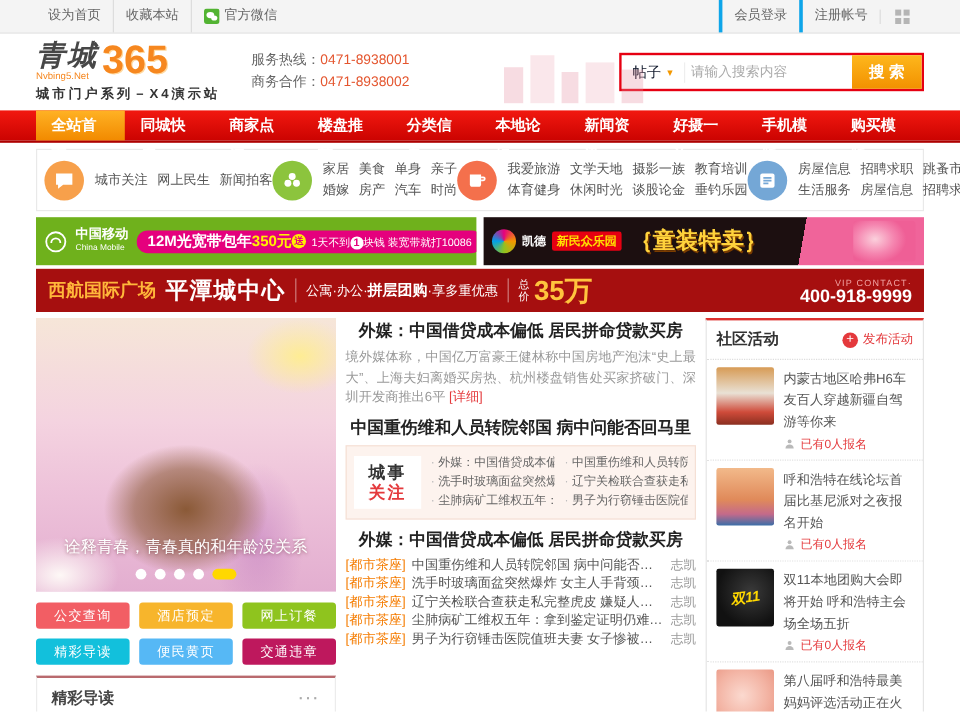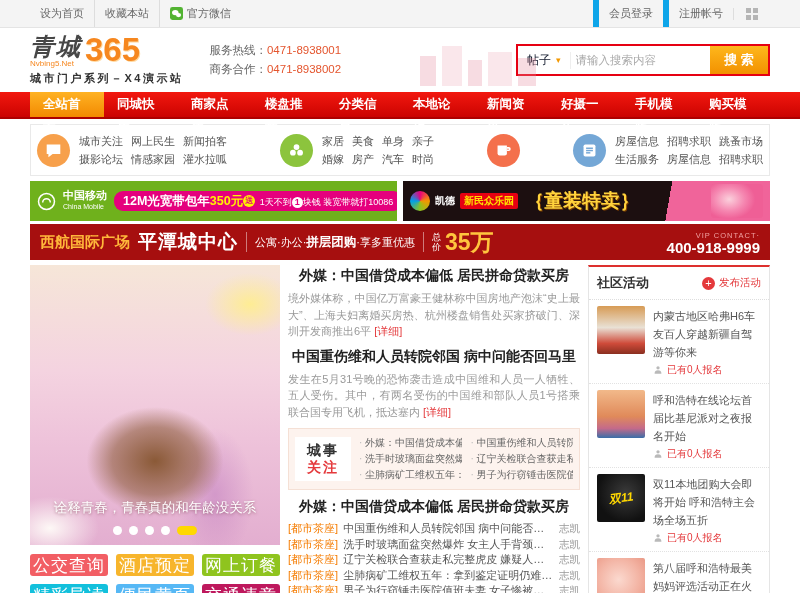--- a/index.html
+++ b/index.html
@@ -6,21 +6,21 @@
   body{width:800px;height:593px;overflow:hidden;background:#fff;
        font-family:"Liberation Sans","DejaVu Sans",sans-serif;-webkit-font-smoothing:antialiased}
   a{text-decoration:none;cursor:pointer}
   .wrap{width:740px;margin:0 auto}
   
   .topbar{height:27px;line-height:27px;background:#f4f4f4;border-bottom:1px solid #e4e4e4;font-size:11px;color:#666}
   .tb-in{display:flex;align-items:center}
   .tb-link{color:#666;padding:0 10px;display:flex;align-items:center;gap:4px}
   .tb-link.sep{border-right:1px solid #ddd}
   .tb-right{margin-left:auto;display:flex;align-items:center}
-  .tb-right .tb-link{border-left:6px solid #0ea5e9}
+  .tb-right .tb-link{border-left:3px solid #0ea5e9}
   .appgrid{display:inline-grid;grid-template-columns:5px 5px;gap:2px;padding:0 12px;border-left:1px solid #ddd}
   .appgrid i{width:5px;height:5px;background:#b5b5b5}
   .icon14 svg{width:13px;height:13px;display:block}
   
   .header{height:64px;display:flex;align-items:center;position:relative}
   .logo{display:flex;flex-direction:column;flex:none}
   .logo-top{display:flex;align-items:flex-start}
   .logo-cn{font-size:24px;font-weight:bold;font-style:italic;color:#474747;letter-spacing:2px;line-height:24px}
   .logo-domain{font-size:8px;color:#f6871f;line-height:9px}
   .logo-num{font-size:33px;font-weight:bold;color:#f6871f;line-height:30px;margin-left:3px;text-shadow:1px 1px 0 #ffd9a0}
@@ -86,32 +86,32 @@
   .es-price .pl{font-size:9px;line-height:10px;width:10px;word-break:break-all}
   .es-price .pv{color:#ffc43e;font-size:23px;font-weight:bold;line-height:24px}
   .es-contact{margin-left:auto;line-height:12px;flex:none;text-align:right}
   .es-contact .vip{font-size:7.5px;color:#f0a0a0;letter-spacing:1px}
   .es-contact .tel{font-size:15px;font-weight:bold}
   
   .main{margin-top:5px;display:flex;gap:8px;align-items:flex-start}
   .col-l{width:250px;flex:none}
   .col-m{flex:1;min-width:0}
   .col-r{width:182px;flex:none}
-  .slider{height:280px;position:relative;cursor:pointer;background:
+  .slider{height:228px;position:relative;cursor:pointer;background:
     radial-gradient(95px 75px at 50% 70%,rgba(133,84,46,.95) 0%,rgba(133,84,46,.55) 45%,rgba(133,84,46,0) 72%),
     radial-gradient(70px 45px at 8% 94%,rgba(255,252,248,.95),rgba(255,252,248,0) 70%),
     radial-gradient(60px 42px at 88% 14%,rgba(255,238,140,.9),rgba(255,238,140,0) 75%),
     radial-gradient(55px 95px at 74% 82%,rgba(190,122,190,.5),rgba(190,122,190,0) 70%),
     linear-gradient(180deg,#f6e6d8 0%,#f4d3e0 38%,#eec3da 62%,#e3aed0 100%)}
   .slider-caption{position:absolute;left:0;right:0;bottom:28px;text-align:center;color:#fff;font-size:13.5px;text-shadow:0 1px 3px rgba(110,50,60,.6)}
   .slider-dots{position:absolute;left:0;right:0;bottom:10px;display:flex;justify-content:center;gap:7px;align-items:center}
   .dot{width:9px;height:9px;border-radius:50%;background:#fff;cursor:pointer}
   .dot.active{width:20px;border-radius:5px;background:#ffd800}
   .btns{margin-top:9px;display:grid;grid-template-columns:repeat(3,1fr);gap:8px}
-  .qbtn{height:22px;border-radius:3px;color:#fff;font-size:17px;display:flex;align-items:center;justify-content:center;letter-spacing:1px;cursor:pointer}
+  .qbtn{height:22px;border-radius:3px;color:#fff;font-size:11px;display:flex;align-items:center;justify-content:center;letter-spacing:1px;cursor:pointer}
   .wonderful{margin-top:9px;border:1px solid #ececec;border-top:2px solid #b96a6e;height:60px;box-sizing:border-box}
   .wd-head{display:flex;justify-content:space-between;align-items:center;padding:8px 12px}
   .wd-title{font-size:13px;font-weight:bold;color:#444}
   .wd-more{color:#aaa;letter-spacing:2px;font-weight:bold;font-size:12px}
   
   .art-h{font-size:14px;font-weight:bold;color:#222;text-align:center;margin:2px 0 5px;white-space:nowrap;overflow:hidden}
   .article p{font-size:11px;color:#999;line-height:16.5px;margin:0 0 8px;text-align:justify}
   .more-link{color:#e4393c}
   .cityfocus{background:#fdf3ee;border:1px solid #f5e0d5;padding:6px;display:flex;gap:8px;align-items:center;margin:2px 0 8px}
   .cf-label{background:#fff;width:56px;text-align:center;padding:5px 0;flex:none}
@@ -220,25 +220,20 @@
           <path fill="#fff" d="M2 3h16v11H9l-5 4v-4H2z"></path>
         </svg>
 
       </span>
       <div class="glinks">
         <div class="grow">
           <a class="glink">城市关注</a>
           <a class="glink">网上民生</a>
           <a class="glink">新闻拍客</a>
         </div>
-        <div class="grow">
-          <a class="glink">摄影论坛</a>
-          <a class="glink">情感家园</a>
-          <a class="glink">灌水拉呱</a>
-        </div>
       </div>
     </div>
 
     <div class="sgroup">
       <span class="gicon flower-icon" style="background: rgb(140, 196, 61);">
 
         <svg data-ic="flower" viewBox="0 0 20 20">
           <g fill="#fff">
             <circle cx="10" cy="6" r="3.4"></circle>
             <circle cx="5.8" cy="12.6" r="3.4"></circle>
@@ -267,20 +262,34 @@
       <span class="gicon cup-icon" style="background: rgb(244, 112, 76);">
 
         <svg data-ic="cup" viewBox="0 0 20 20">
           <g fill="#fff">
             <path d="M3 4h11v9.5A2.5 2.5 0 0 1 11.5 16h-6A2.5 2.5 0 0 1 3 13.5z"></path>
             <path d="M14 6h2.2a2.3 2.3 0 0 1 0 4.6H14V8.8h2.2a.5.5 0 0 0 0-1H14z"></path>
           </g>
         </svg>
 
       </span>
+      <div class="glinks">
+        <div class="grow">
+          <a class="glink">我爱旅游</a>
+          <a class="glink">文学天地</a>
+          <a class="glink">摄影一族</a>
+          <a class="glink">教育培训</a>
+        </div>
+        <div class="grow">
+          <a class="glink">体育健身</a>
+          <a class="glink">休闲时光</a>
+          <a class="glink">谈股论金</a>
+          <a class="glink">垂钓乐园</a>
+        </div>
+      </div>
     </div>
 
     <div class="sgroup">
       <span class="gicon list-icon" style="background: rgb(116, 167, 214);">
 
         <svg data-ic="list" viewBox="0 0 20 20">
           <rect x="3" y="3" width="14" height="14" rx="2" fill="#fff"></rect>
           <g fill="#74a7d6">
             <rect x="6" y="6.5" width="8" height="1.7"></rect>
             <rect x="6" y="9.2" width="8" height="1.7"></rect>
@@ -372,21 +381,20 @@
     </div>
   </div>
 
   <div class="col-m">
     <div class="article">
       <div class="art-h">外媒：中国借贷成本偏低 居民拼命贷款买房</div>
       <p><span>境外媒体称，中国亿万富豪王健林称中国房地产泡沫“史上最大”、上海夫妇离婚买房热、杭州楼盘销售处买家挤破门、深圳开发商推出6平 </span><a class="more-link">[详细]</a></p>
     </div>
     <div class="article">
       <div class="art-h">中国重伤维和人员转院邻国 病中问能否回马里</div>
-      <p><span>发生在5月31号晚的恐怖袭击造成中国维和人员一人牺牲、五人受伤。其中，有两名受伤的中国维和部队人员1号搭乘联合国专用飞机，抵达塞内 </span><a class="more-link">[详细]</a></p>
     </div>
     <div class="cityfocus">
       <div class="cf-label">
         <div class="cf-l1">城事</div>
         <div class="cf-l2">关注</div>
       </div>
       <div class="cf-links">
 
       <a class="cf-link">外媒：中国借贷成本偏低 居</a>
           <a class="cf-link">中国重伤维和人员转院邻国</a>

